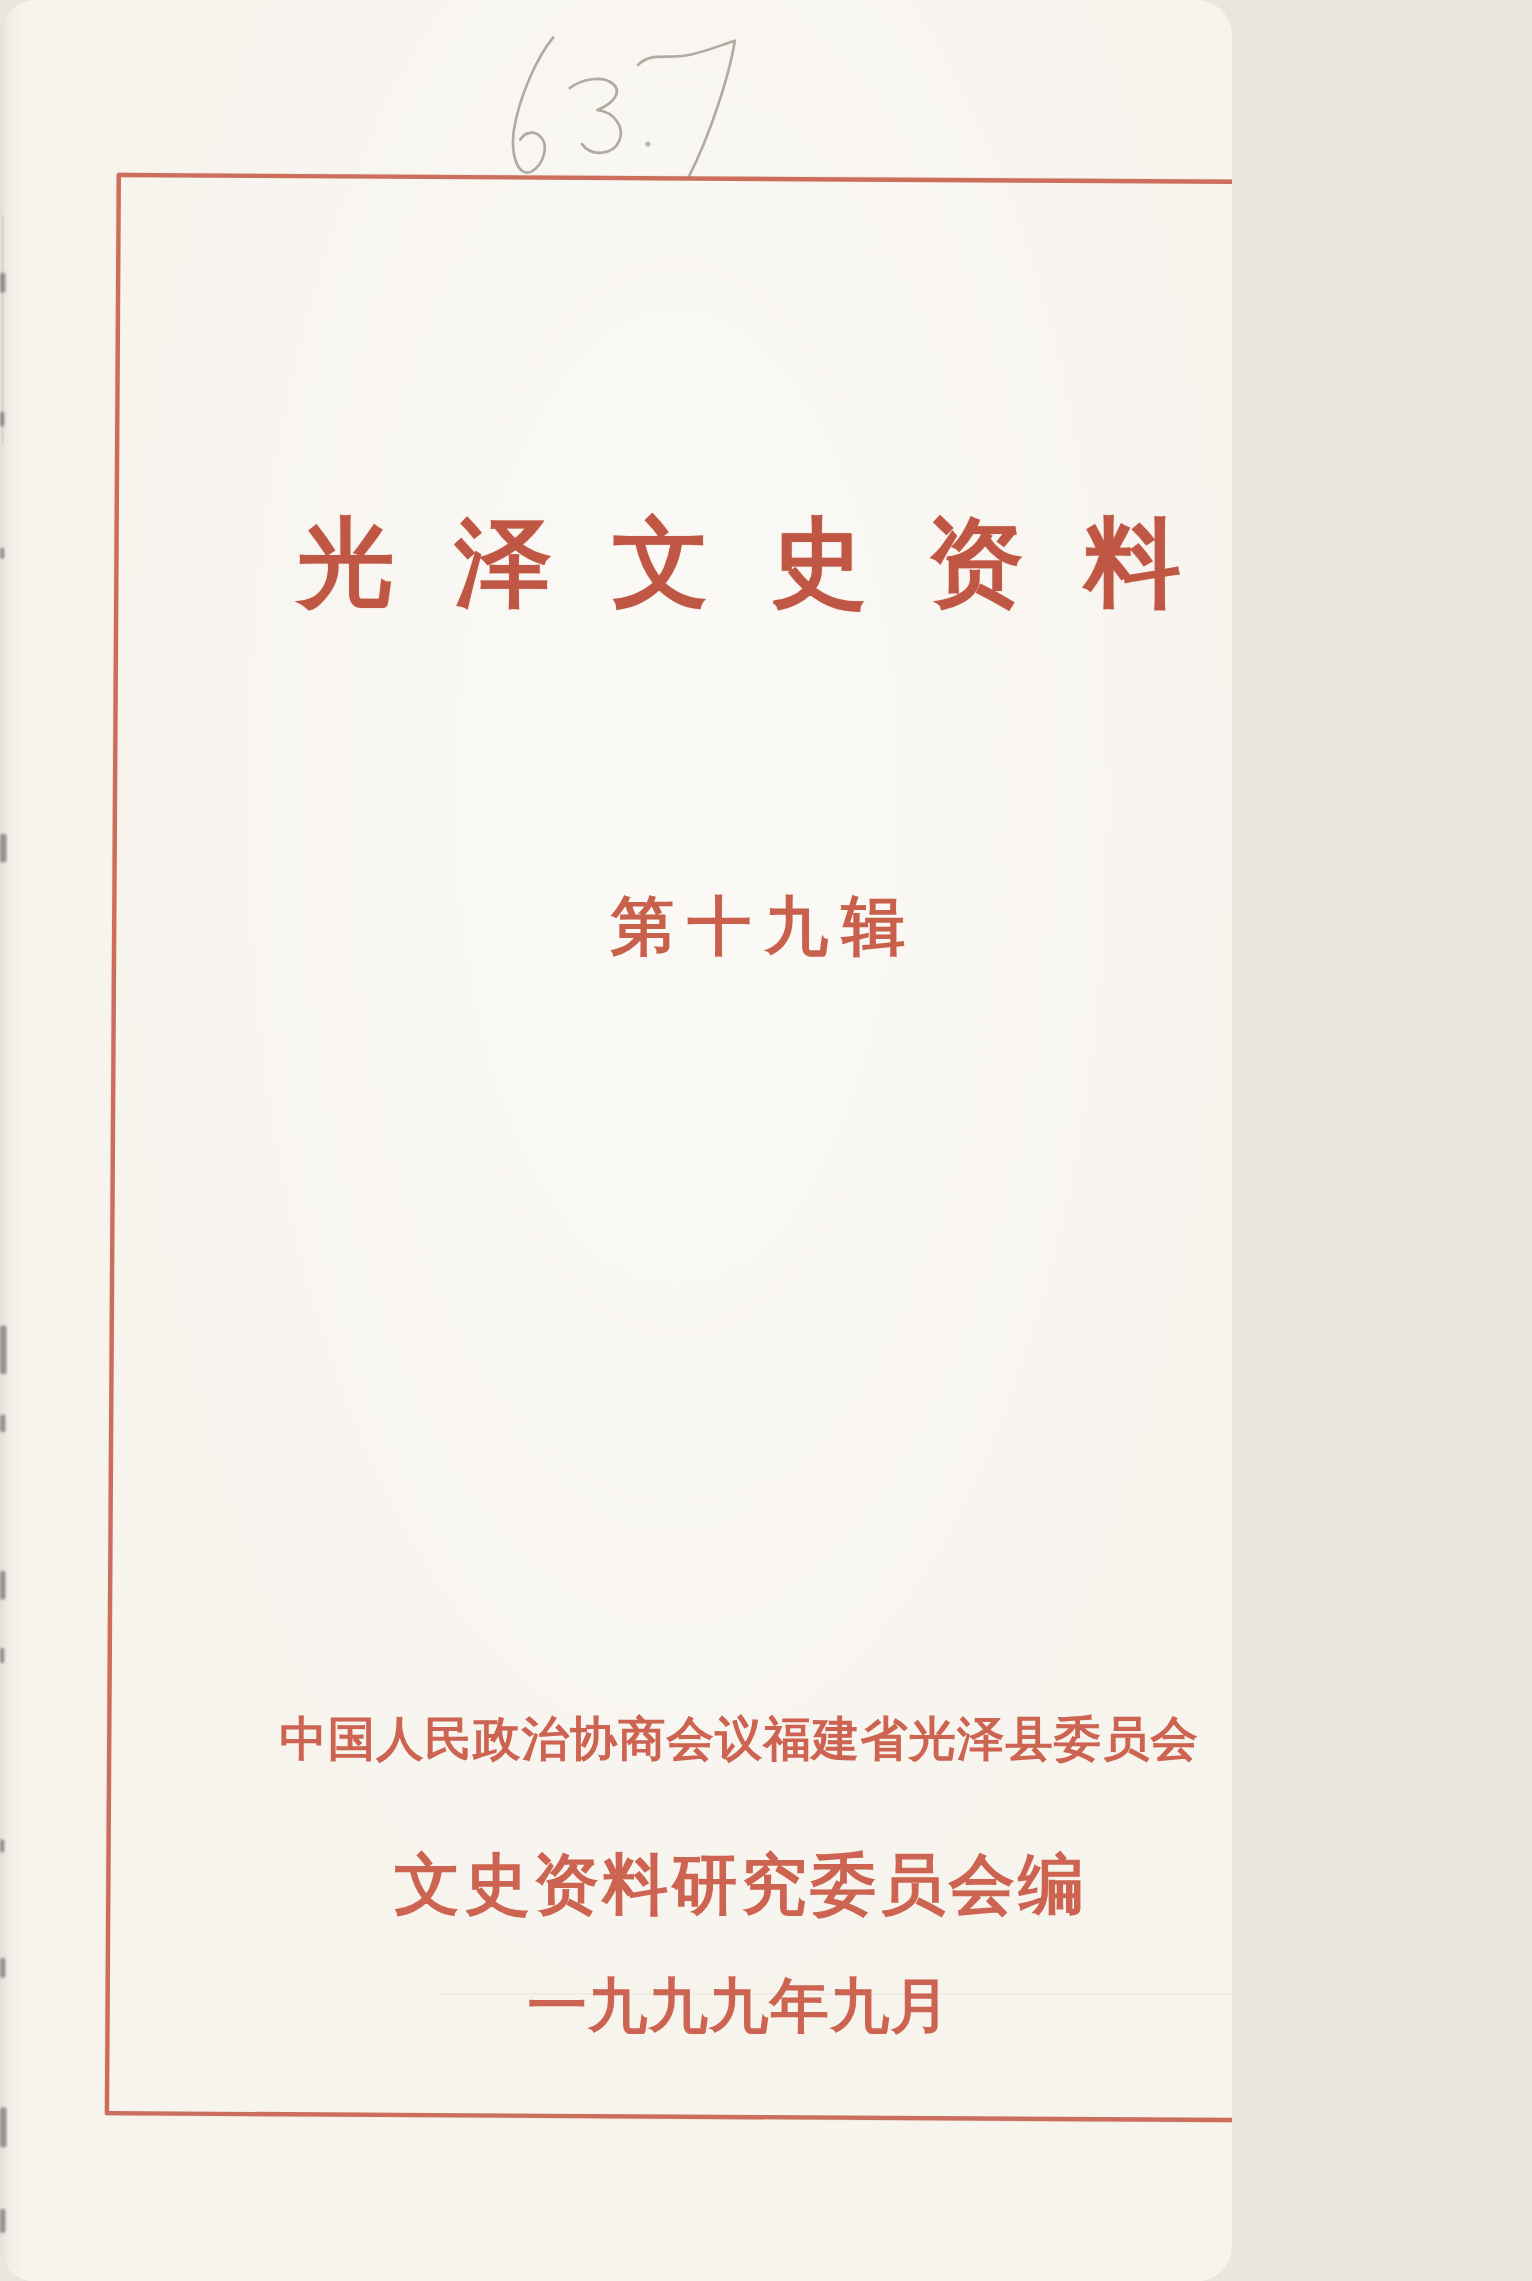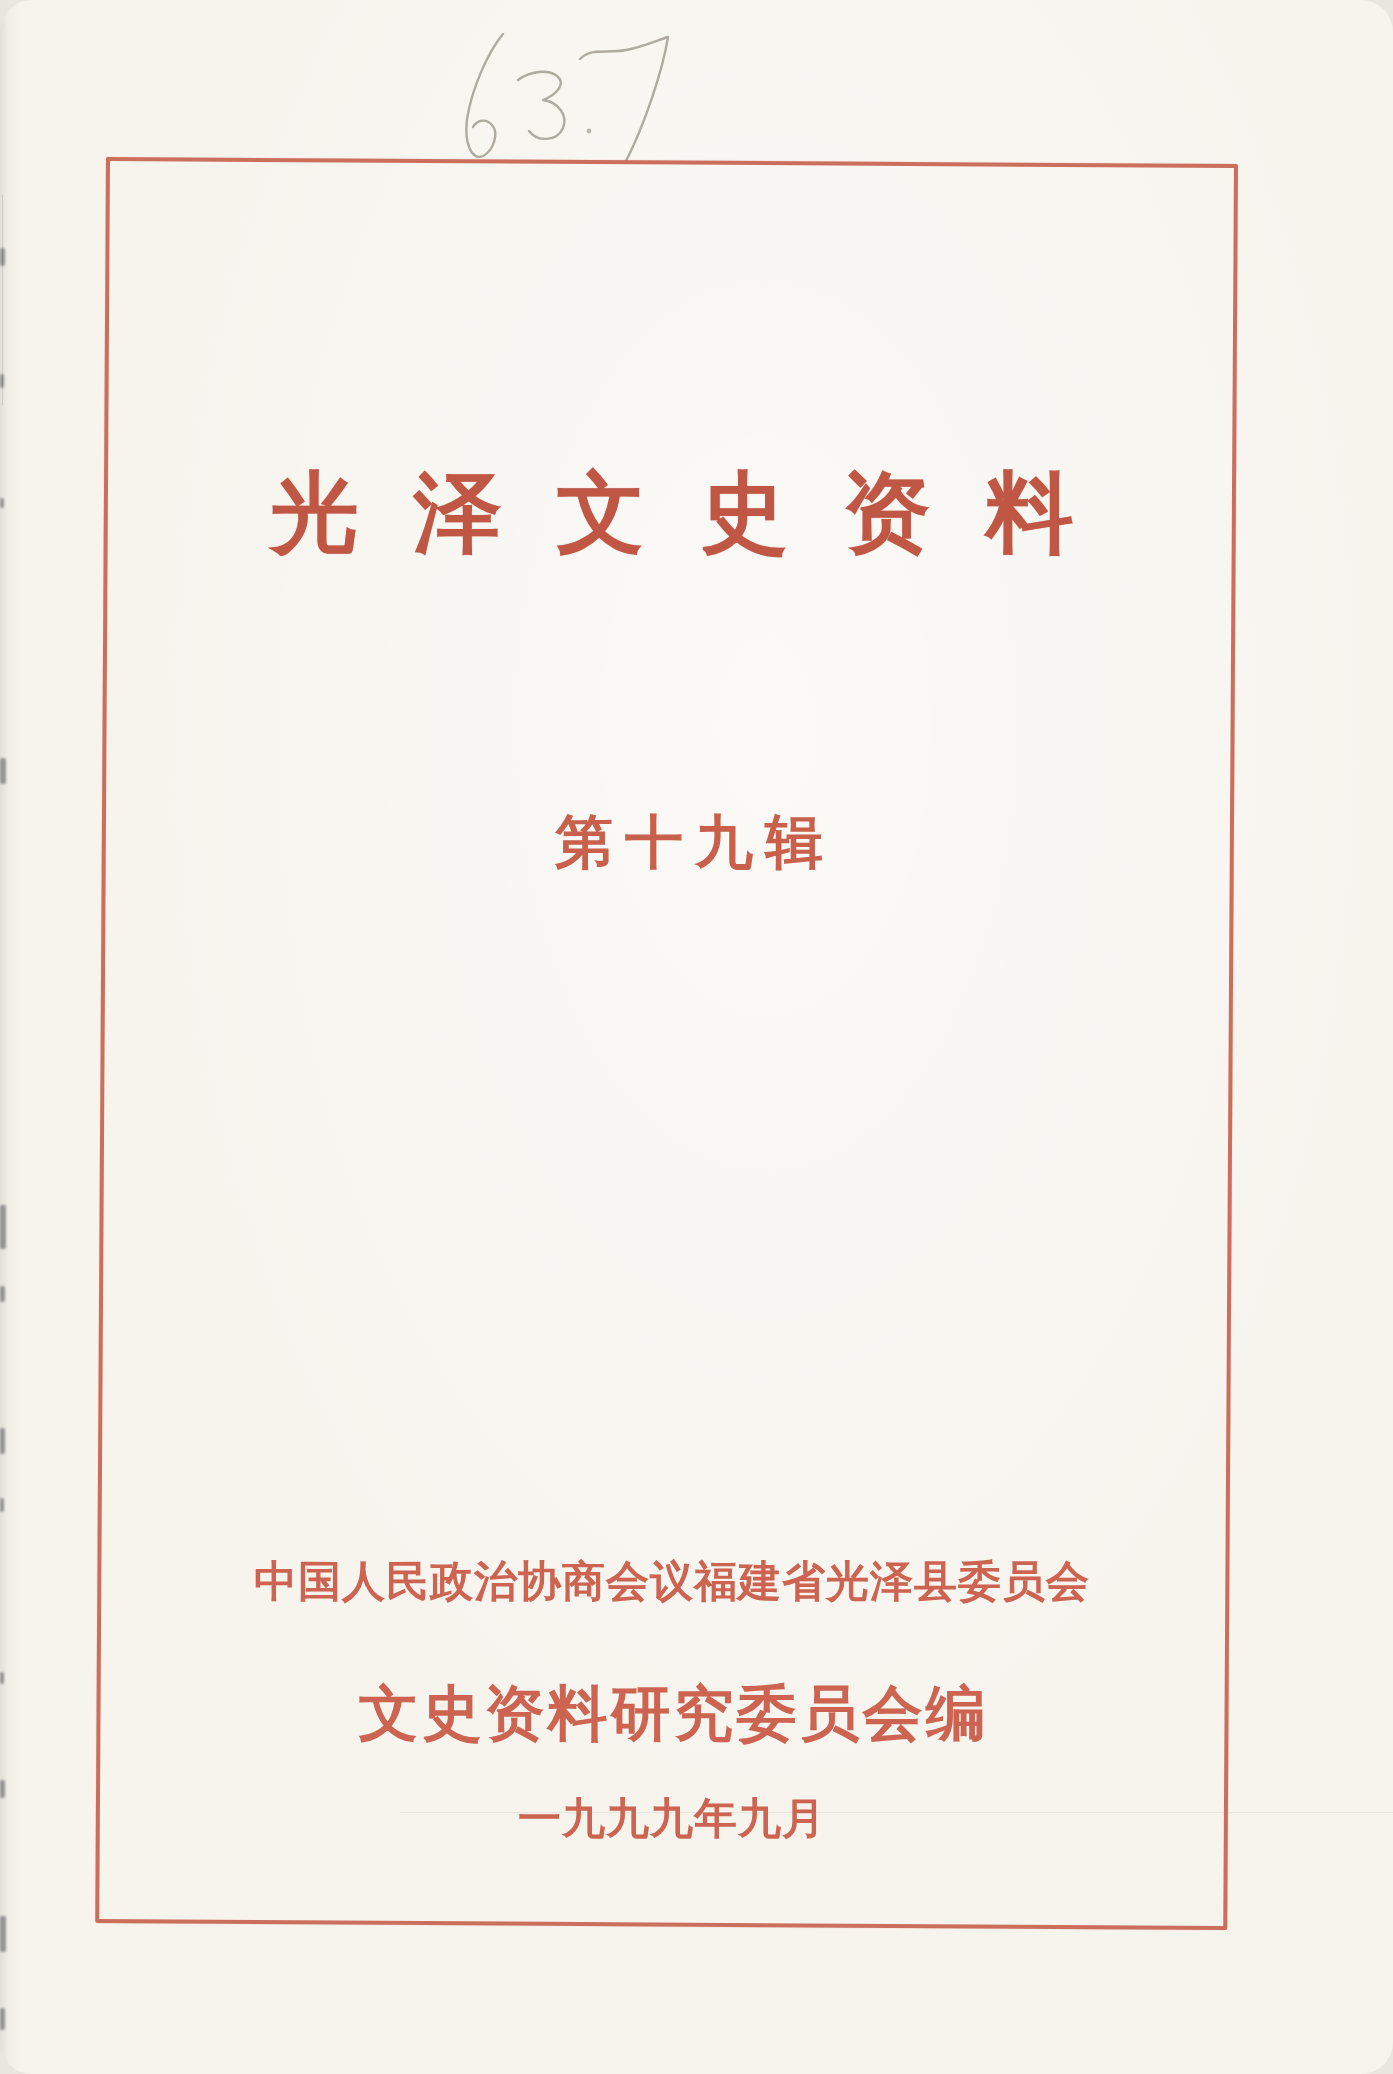--- a/index.html
+++ b/index.html
@@ -13,21 +13,21 @@
   }
   *{margin:0;padding:0;box-sizing:border-box;}
   html,body{width:1393px;height:2074px;}
   body{
     font-family:"Liberation Serif","DejaVu Serif",serif;
     background:#e9e6df;
     overflow:hidden;
   }
   .cover{
     position:relative;
-    width:1393px;
+    width:1120px;
     height:2074px;
     background:
       radial-gradient(ellipse at 55% 35%, rgba(255,255,255,0.55) 0%, rgba(255,255,255,0) 60%),
       linear-gradient(to right, rgba(118,112,102,0.16) 0px, rgba(118,112,102,0.05) 8px, rgba(118,112,102,0) 20px),
       var(--paper);
     overflow:hidden;
     border-radius:32px;
   }
   
   .frame{
@@ -69,21 +69,21 @@
     letter-spacing:1px;
   }
   .pub2{
     top:1684px;
     font-size:60px; font-weight:700;
     color:var(--text-red);
     letter-spacing:3px; padding-left:3px;
   }
   .date{
     top:1797px;
-    font-size:43px; font-weight:700;
+    font-size:54px; font-weight:700;
     color:var(--text-red);
     letter-spacing:1px;
   }
   .handwriting{
     position:absolute;
     left:430px; top:14px;
     width:280px; height:160px;
   }
   .handwriting path{
     fill:none;

